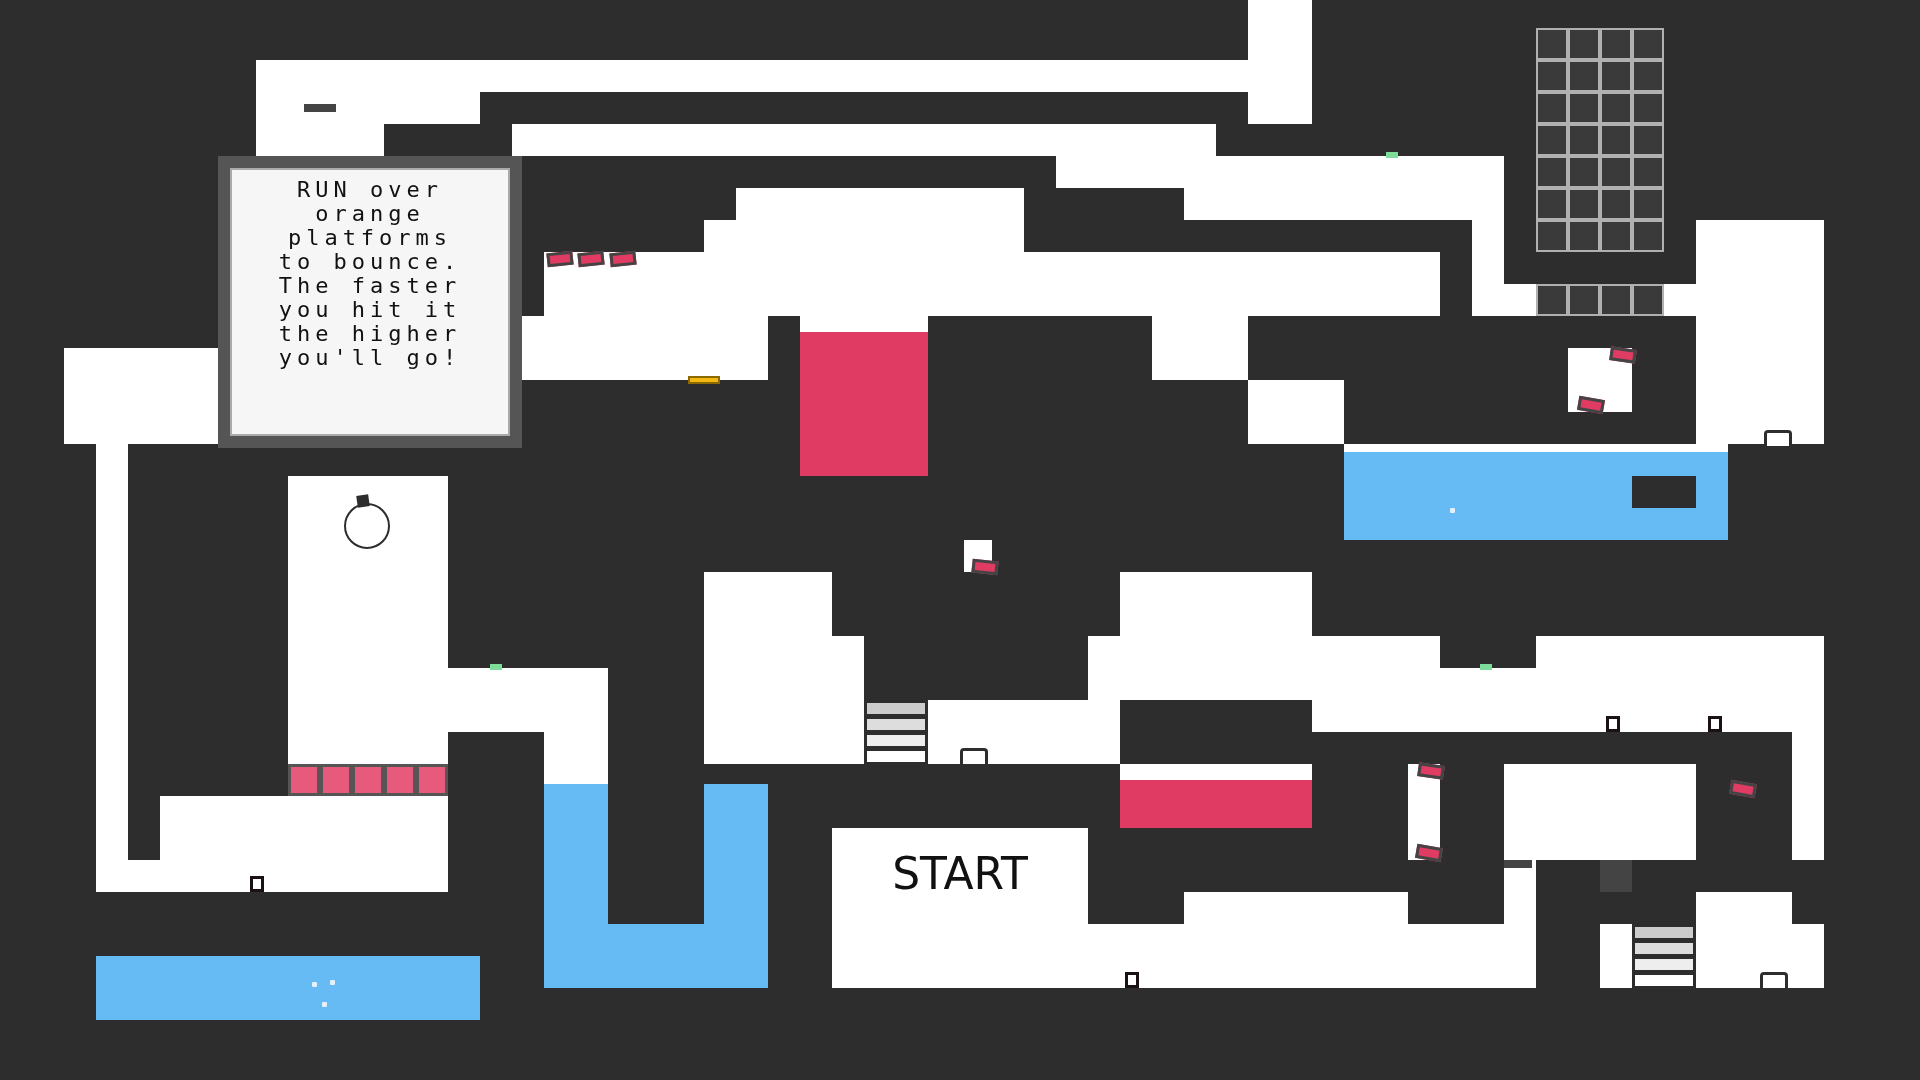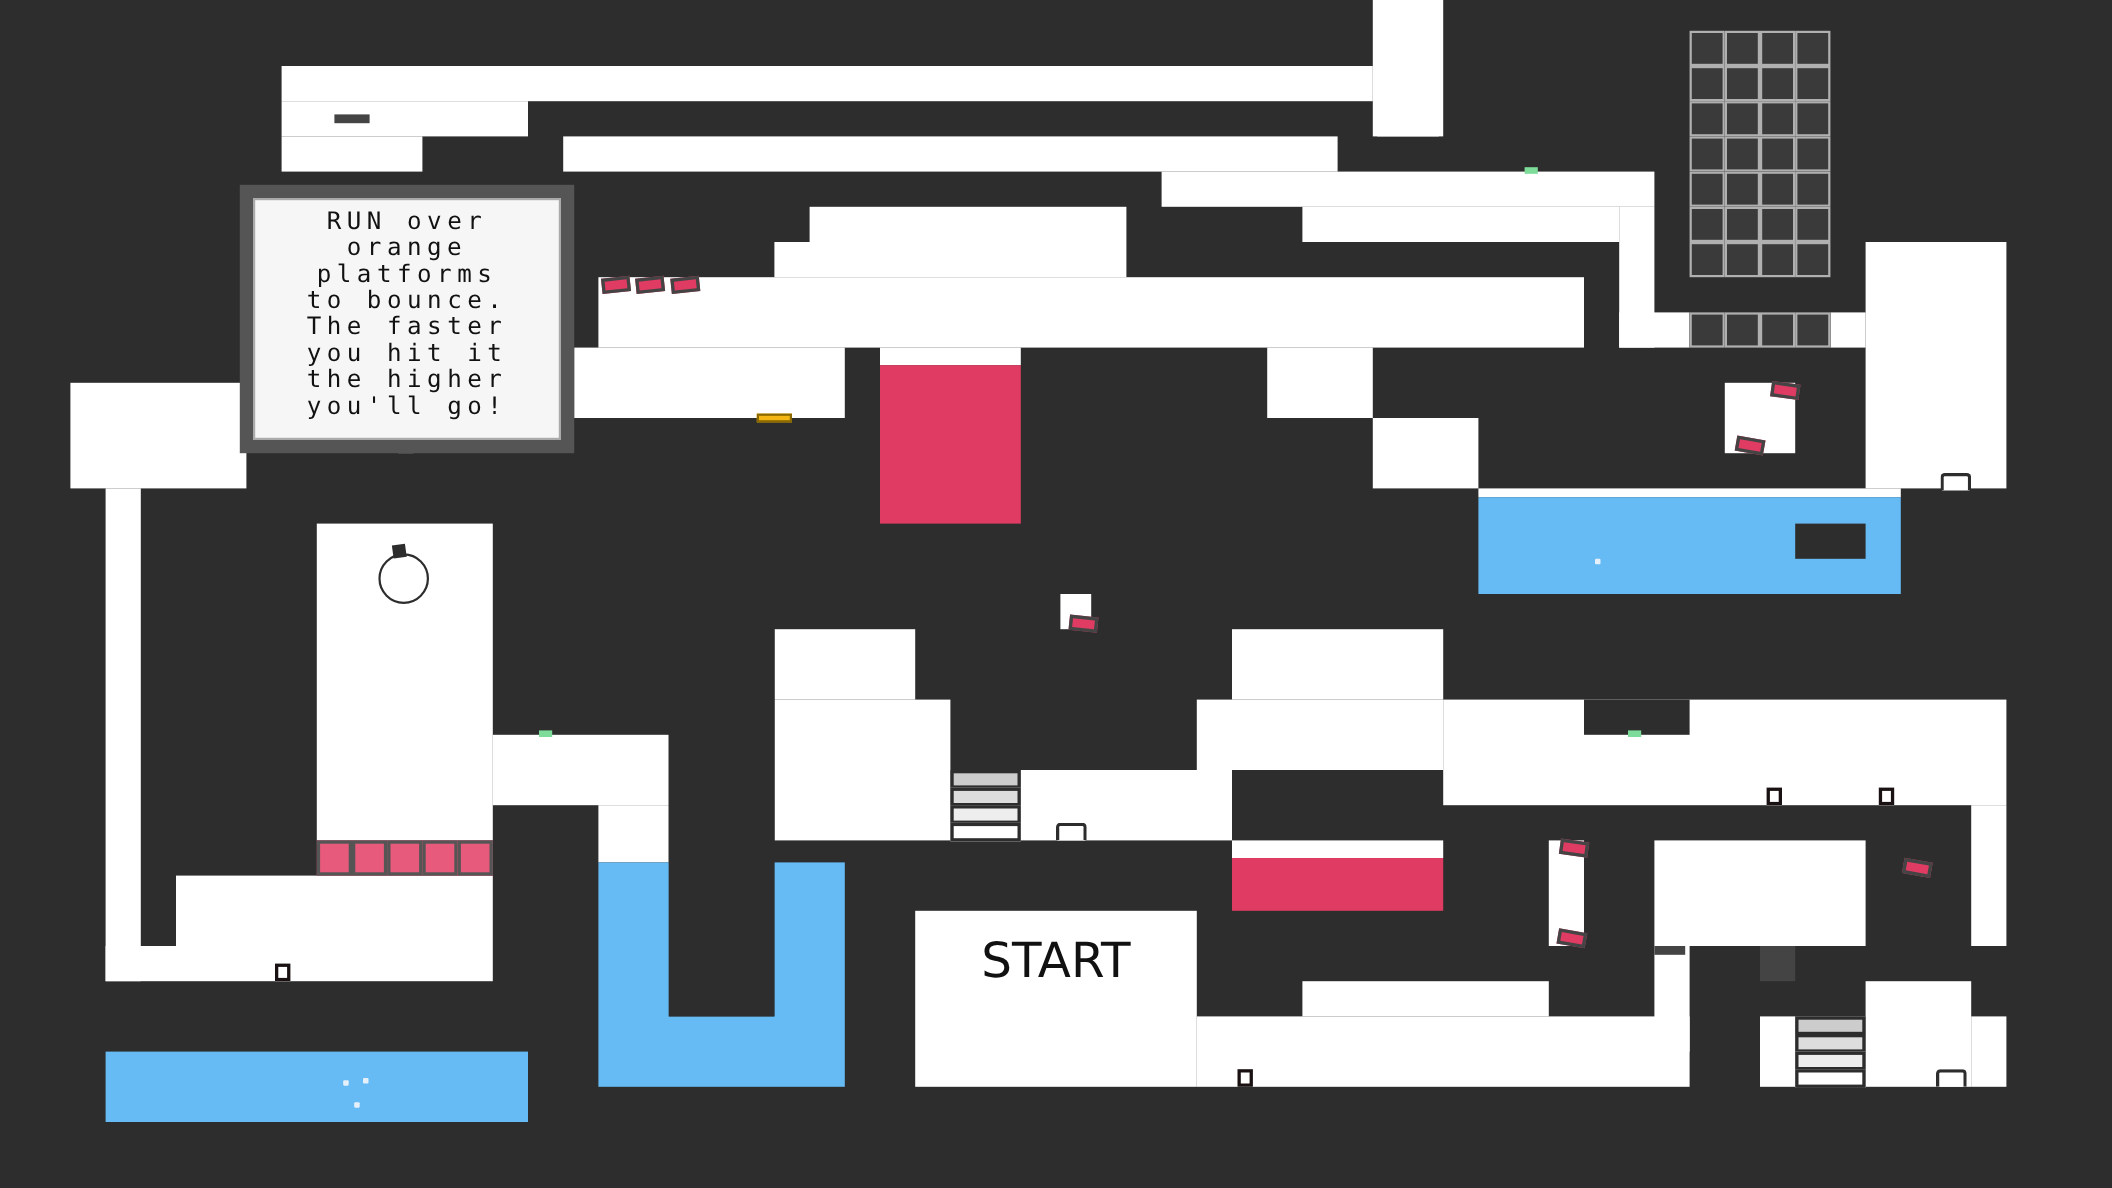--- a/index.html
+++ b/index.html
@@ -12,21 +12,21 @@
   .red{background:#e03c63;}
   .redtile{background:#e85a7c;border:3px solid #555;}
   .gridcell{background:#3a3a3a;border:2px solid #b0b0b0;}
   .stair{border:3px solid #2d2d2d;}
   .door{background:#fff;border:3px solid #2d2d2d;border-bottom:none;border-radius:4px 4px 0 0;}
   .checkbox{background:#fff;border:3px solid #1a1212;}
   .spike{background:#e03c63;border:3px solid #444;}
   .green{background:#7ddc9a;}
   .orange{background:#f3b612;border:2px solid #8a6a00;}
   .bar{background:#444;}
-  #sign{position:absolute;left:218px;top:156px;width:304px;height:244px;background:#555;box-sizing:border-box;padding:12px;margin-top:12px;}
+  #sign{position:absolute;left:218px;top:156px;width:304px;height:292px;background:#555;box-sizing:border-box;padding:12px;}
   #sign-inner{width:100%;height:100%;background:#f6f6f6;border:2px solid #aaa;box-sizing:border-box;
     font-family:"DejaVu Sans Mono",monospace;font-size:22px;line-height:24px;letter-spacing:5px;text-align:center;color:#111;padding-top:8px;white-space:pre-line;}
   #start{position:absolute;left:832px;top:828px;width:256px;height:90px;display:flex;align-items:center;justify-content:center;
     font-family:"DejaVu Sans",sans-serif;font-size:44px;color:#111;}
   #player{position:absolute;left:344px;top:503px;width:46px;height:46px;border:2px solid #2d2d2d;border-radius:50%;box-sizing:border-box;}
   #player-hat{position:absolute;left:357px;top:495px;width:12px;height:12px;background:#2d2d2d;transform:rotate(-8deg);}
   .bubble{position:absolute;width:5px;height:5px;background:#e6f0fa;border-radius:1px;}
 </style>
 </head>
 <body>

